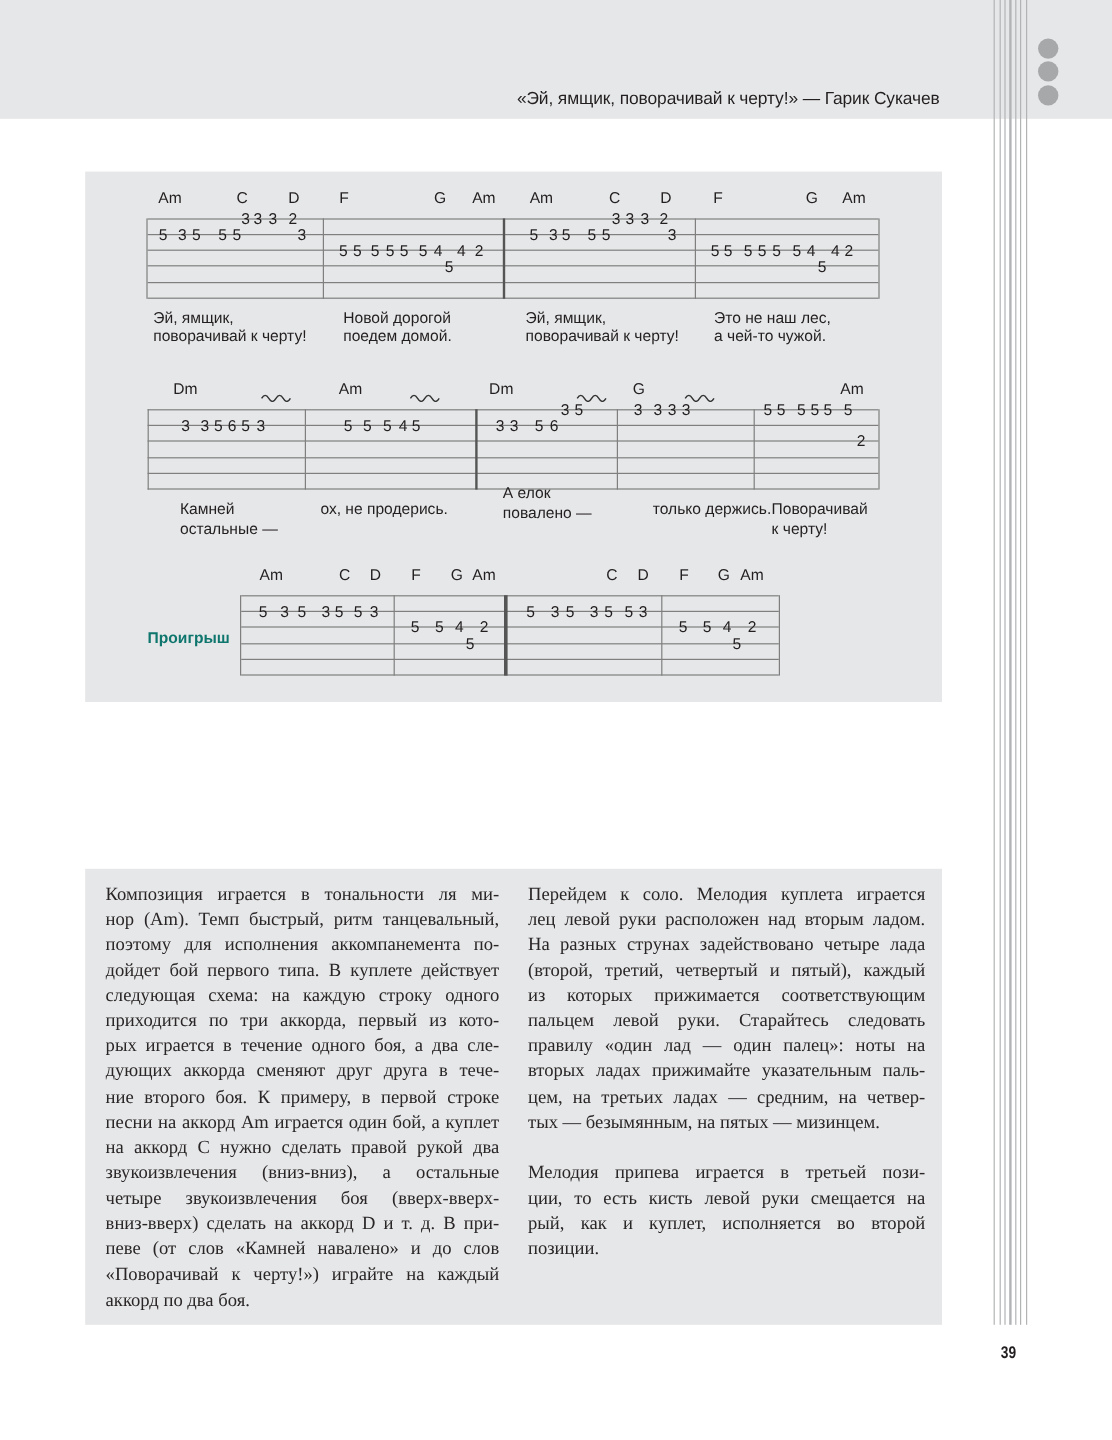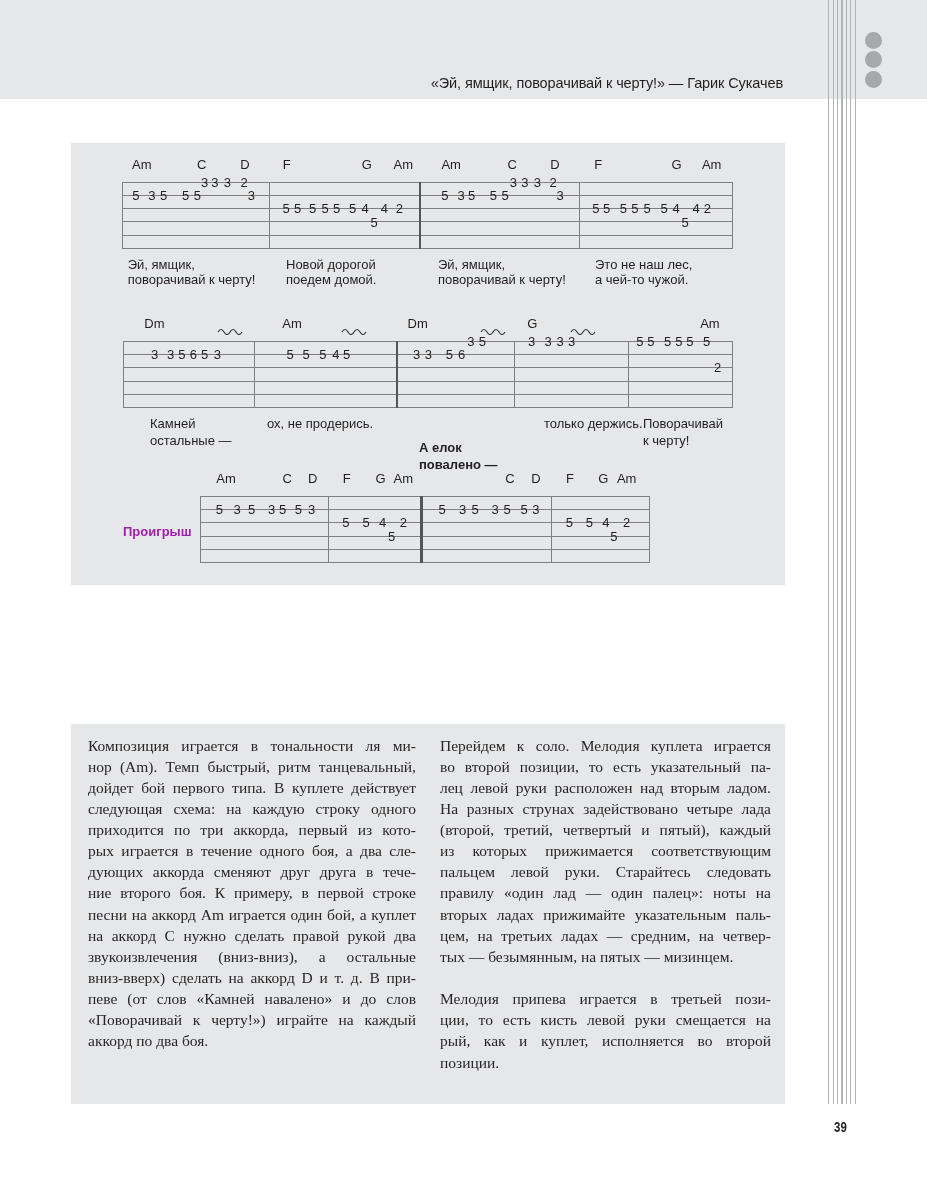--- a/index.html
+++ b/index.html
@@ -17,21 +17,21 @@
   .staff-line { position:absolute; height:1px; background:#7f7f7f; }
   .barline { position:absolute; width:1px; background:#7f7f7f; }
   .barline.double { width:2.5px; background:#555555; }
   .chord { position:absolute; font-size:13px; line-height:15px; white-space:nowrap;
            transform:translateX(-50%); color:#231f20; }
   .note { position:absolute; font-size:13px; line-height:15px; white-space:nowrap;
           transform:translateX(-50%); color:#231f20; }
   .vibrato { position:absolute; width:26px; height:8px; transform:translateX(-50%); }
   .vibrato svg { display:block; }
   .lyric-block { position:absolute; font-size:13px; white-space:nowrap; color:#231f20; }
-  .section-label { position:absolute; font-size:13px; font-weight:bold; line-height:16px; color:#a21caf; }
+  .section-label { position:absolute; font-size:13px; font-weight:bold; line-height:16px; color:#0f766e; }
   .col { position:absolute; top:734.5px; font-family:"Liberation Serif", serif; font-size:15.5px; color:#2a2627; }
   .col.left { left:88px; width:328px; }
   .col.right { left:440px; width:331px; }
   .para + .para { margin-top:21.15px; }
   .tline { height:21.15px; line-height:21.15px; overflow:hidden; text-align:justify; text-align-last:justify; }
   .tline.last { text-align-last:left; }
   .page-number { position:absolute; left:834px; top:1118px; font-size:14px; font-weight:bold;
                  line-height:18px; transform:scaleX(0.82); transform-origin:left top; color:#231f20; }
 </style>
 </head>
@@ -200,21 +200,21 @@
           <span class="note" style="left: 428.356px; top: 346.95px;">3</span>
           <span class="note" style="left: 449.299px; top: 346.95px;">5</span>
           <span class="note" style="left: 461.701px; top: 346.95px;">6</span>
           <span class="note" style="left: 470.944px; top: 333.6px;">3</span>
           <span class="note" style="left: 482.293px; top: 333.6px;">5</span>
           <span class="vibrato" style="left: 492.94px; top: 326.5px;">
             <svg width="26" height="8" viewBox="0 0 26 8">
               <path d="M1 5 q3 -5 6 0 t6 0 t6 0 t6 0" fill="none" stroke="#333" stroke-width="1.2"></path>
             </svg>
           </span>
-          <div class="lyric-block" style="left: 419px; top: 439px; line-height: 17px; font-weight: bold;">
+          <div class="lyric-block" style="left: 419px; top: 402px; line-height: 17px;">
             <div class="lyric-line">А елок</div>
             <div class="lyric-line">повалено —</div>
           </div>
         </div>
         <div class="tab-measure">
           <span class="chord" style="left: 532.354px; top: 316px;">G</span>
           <span class="note" style="left: 531.67px; top: 333.6px;">3</span>
           <span class="note" style="left: 548.2px; top: 333.6px;">3</span>
           <span class="note" style="left: 560.056px; top: 333.6px;">3</span>
           <span class="note" style="left: 571.684px; top: 333.6px;">3</span>
@@ -298,39 +298,40 @@
           <span class="note" style="left: 613.972px; top: 528.65px;">5</span>
           <span class="note" style="left: 626.718px; top: 515.3px;">2</span>
         </div>
       </div>
     </div>
 
   <div class="col left" id="col-left">
       <div class="para">
         <div class="tline">Композиция играется в тональности ля ми-</div>
         <div class="tline">нор (Am). Темп быстрый, ритм танцевальный,</div>
+        <div class="tline">поэтому для исполнения аккомпанемента по-</div>
         <div class="tline">дойдет бой первого типа. В куплете действует</div>
         <div class="tline">следующая схема: на каждую строку одного</div>
         <div class="tline">приходится по три аккорда, первый из кото-</div>
         <div class="tline">рых играется в течение одного боя, а два сле-</div>
         <div class="tline">дующих аккорда сменяют друг друга в тече-</div>
         <div class="tline">ние второго боя. К примеру, в первой строке</div>
         <div class="tline">песни на аккорд Am играется один бой, а куплет</div>
         <div class="tline">на аккорд С нужно сделать правой рукой два</div>
         <div class="tline">звукоизвлечения (вниз-вниз), а остальные</div>
+        <div class="tline">четыре звукоизвлечения боя (вверх-вверх-</div>
         <div class="tline">вниз-вверх) сделать на аккорд D и т. д. В при-</div>
         <div class="tline">певе (от слов «Камней навалено» и до слов</div>
         <div class="tline">«Поворачивай к черту!») играйте на каждый</div>
         <div class="tline last">аккорд по два боя.</div>
       </div>
     </div>
   <div class="col right" id="col-right">
       <div class="para">
         <div class="tline">Перейдем к соло. Мелодия куплета играется</div>
-        <div class="tline">во второй позиции, то есть указательный па-</div>
         <div class="tline">лец левой руки расположен над вторым ладом.</div>
         <div class="tline">На разных струнах задействовано четыре лада</div>
         <div class="tline">(второй, третий, четвертый и пятый), каждый</div>
         <div class="tline">из которых прижимается соответствующим</div>
         <div class="tline">пальцем левой руки. Старайтесь следовать</div>
         <div class="tline">правилу «один лад — один палец»: ноты на</div>
         <div class="tline">вторых ладах прижимайте указательным паль-</div>
         <div class="tline">цем, на третьих ладах — средним, на четвер-</div>
         <div class="tline last">тых — безымянным, на пятых — мизинцем.</div>
       </div>

